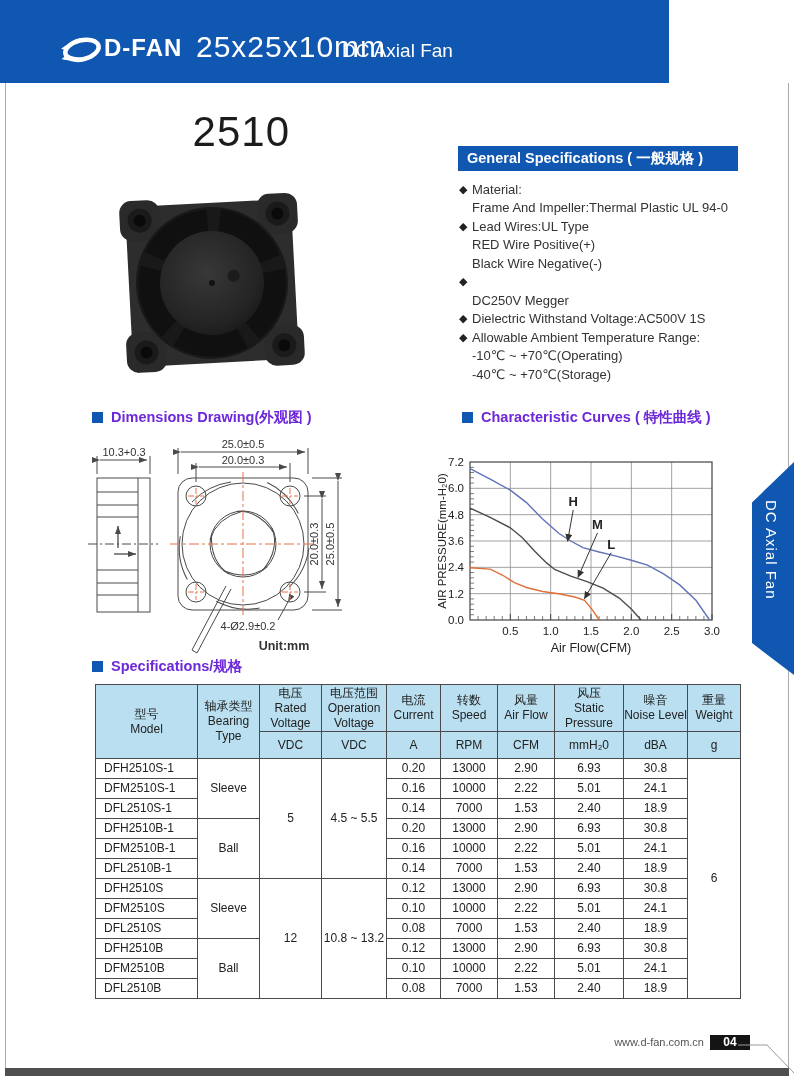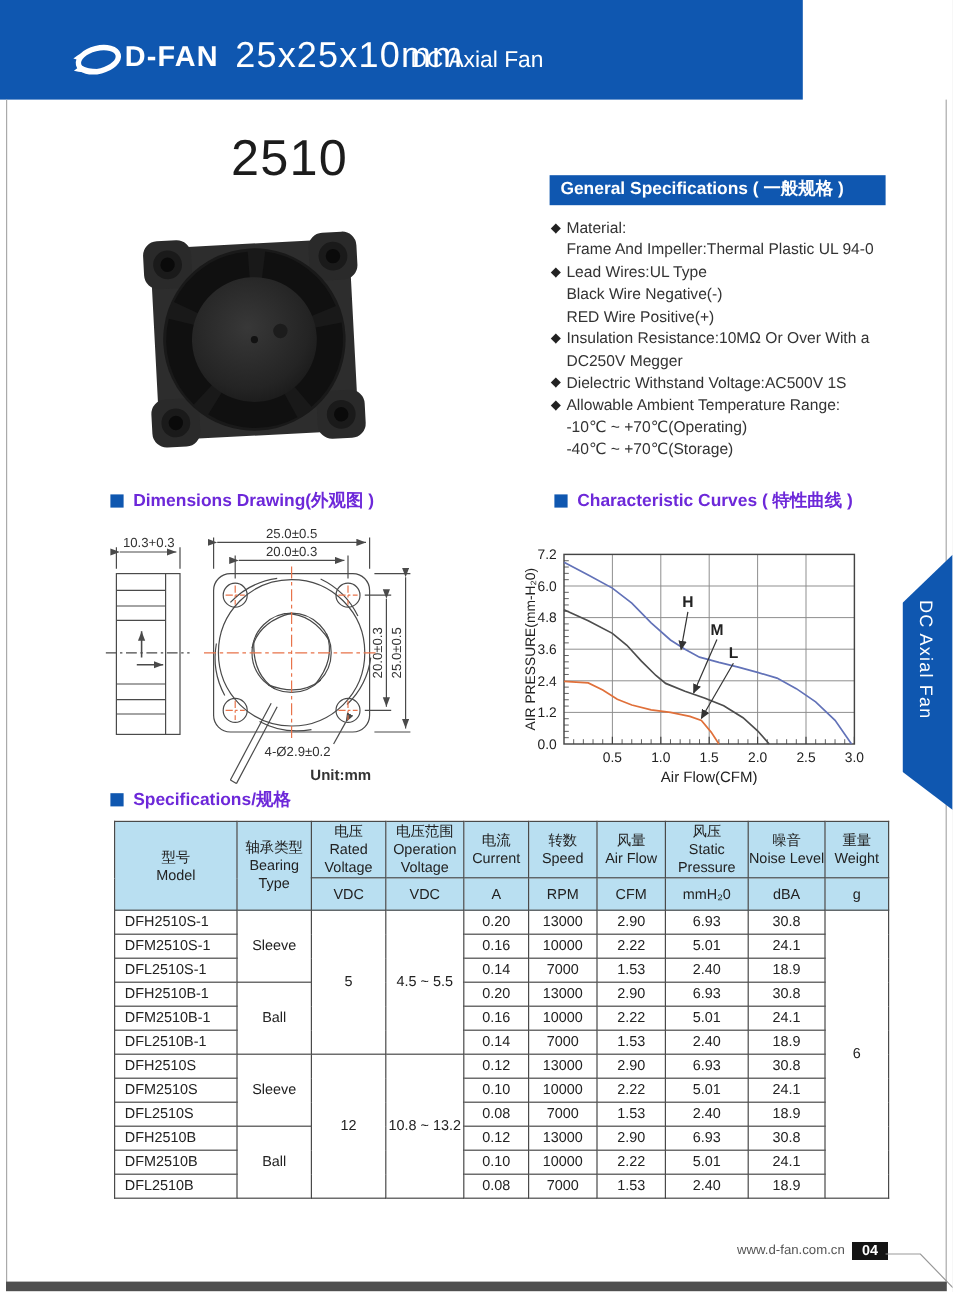--- a/index.html
+++ b/index.html
@@ -37,21 +37,21 @@
             writing-mode:vertical-rl;letter-spacing:1px;}
   
   .spec-table{position:absolute;left:95px;top:684px;border-collapse:collapse;table-layout:fixed;}
   .spec-table th,.spec-table td{border:1px solid #4a4a4a;font-weight:normal;color:#222;
             text-align:center;vertical-align:middle;padding:0;}
   .spec-table th{background:#b9dff1;font-size:12px;line-height:1.25;white-space:pre-line;}
   .spec-table td{font-size:12px;height:19px;line-height:19px;}
   .spec-table td.model{text-align:left;padding-left:8px;}
   
   .site{position:absolute;left:590px;top:1036px;width:114px;text-align:right;font-size:11px;color:#555;}
-  .page-no{position:absolute;left:710px;top:1035px;width:30px;height:15px;background:#141414;color:#fff;
+  .page-no{position:absolute;left:710px;top:1035px;width:40px;height:15px;background:#141414;color:#fff;
            font-size:12px;font-weight:bold;text-align:center;line-height:15px;}
   .footer-lines{position:absolute;left:737px;top:1036px;}
   svg text{font-family:"Liberation Sans","DejaVu Sans",sans-serif;}
 </style>
 </head>
 <body>
 
 <div class="page">
 
   <div class="topbar">
@@ -118,29 +118,28 @@
       <div class="gs-line">
         <span class="gs-bullet"></span>
         <span>Frame And Impeller:Thermal Plastic UL 94-0</span>
       </div>
       <div class="gs-line">
         <span class="gs-bullet">◆</span>
         <span>Lead Wires:UL Type</span>
       </div>
       <div class="gs-line">
         <span class="gs-bullet"></span>
+        <span>RED Wire Positive(+)</span>
+      </div>
+      <div class="gs-line">
+        <span class="gs-bullet"></span>
         <span>Black Wire Negative(-)</span>
       </div>
       <div class="gs-line">
-        <span class="gs-bullet"></span>
-        <span>RED Wire Positive(+)</span>
-      </div>
-      <div class="gs-line">
         <span class="gs-bullet">◆</span>
-        <span>Insulation Resistance:10MΩ Or Over With a</span>
       </div>
       <div class="gs-line">
         <span class="gs-bullet"></span>
         <span>DC250V Megger</span>
       </div>
       <div class="gs-line">
         <span class="gs-bullet">◆</span>
         <span>Dielectric Withstand Voltage:AC500V 1S</span>
       </div>
       <div class="gs-line">

